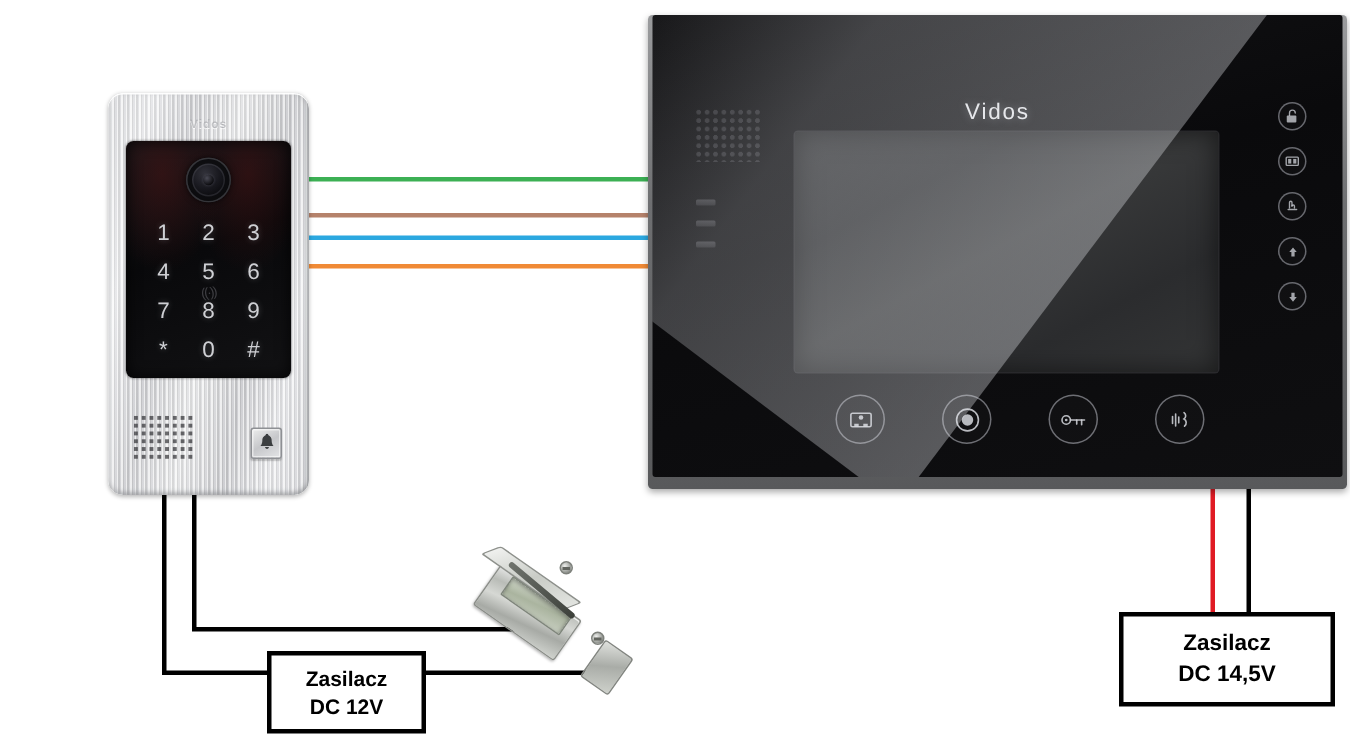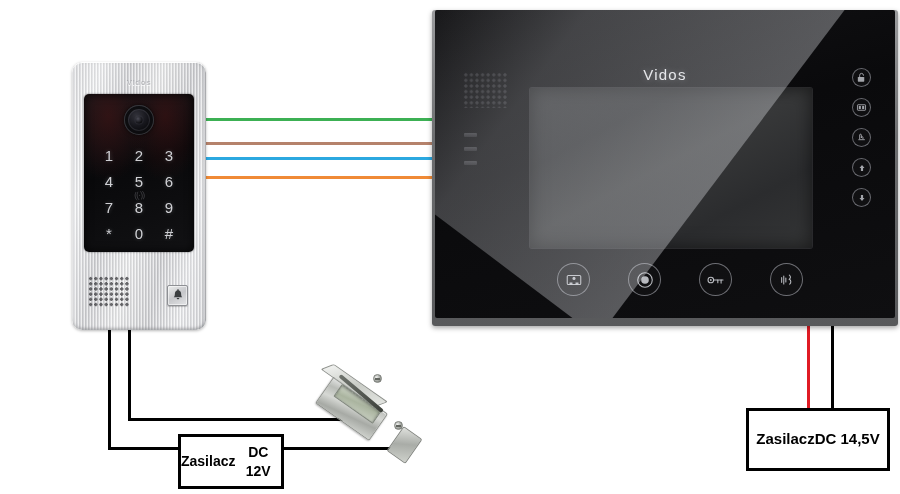--- a/index.html
+++ b/index.html
@@ -270,21 +270,21 @@
     content: ""; position: absolute;
     left: 1px; right: 1px; top: 3px; height: 1.5px;
     background: #62655f;
   }
 
   
   .psu {
     position: absolute;
     border: 3px solid #000000;
     background: #ffffff;
-    display: flex; flex-direction: row;
+    display: flex; flex-direction: column;
     align-items: center; justify-content: center;
     text-align: center;
     line-height: 1.35;
     font-weight: bold;
     font-size: 14px;
     color: #000000;
   }
   #psu-left  { left: 150px; top: 434px; width: 106px; height: 55px; }
   #psu-right { left: 718px; top: 408px; width: 144px; height: 63px; font-size: 15px; }
 </style>

